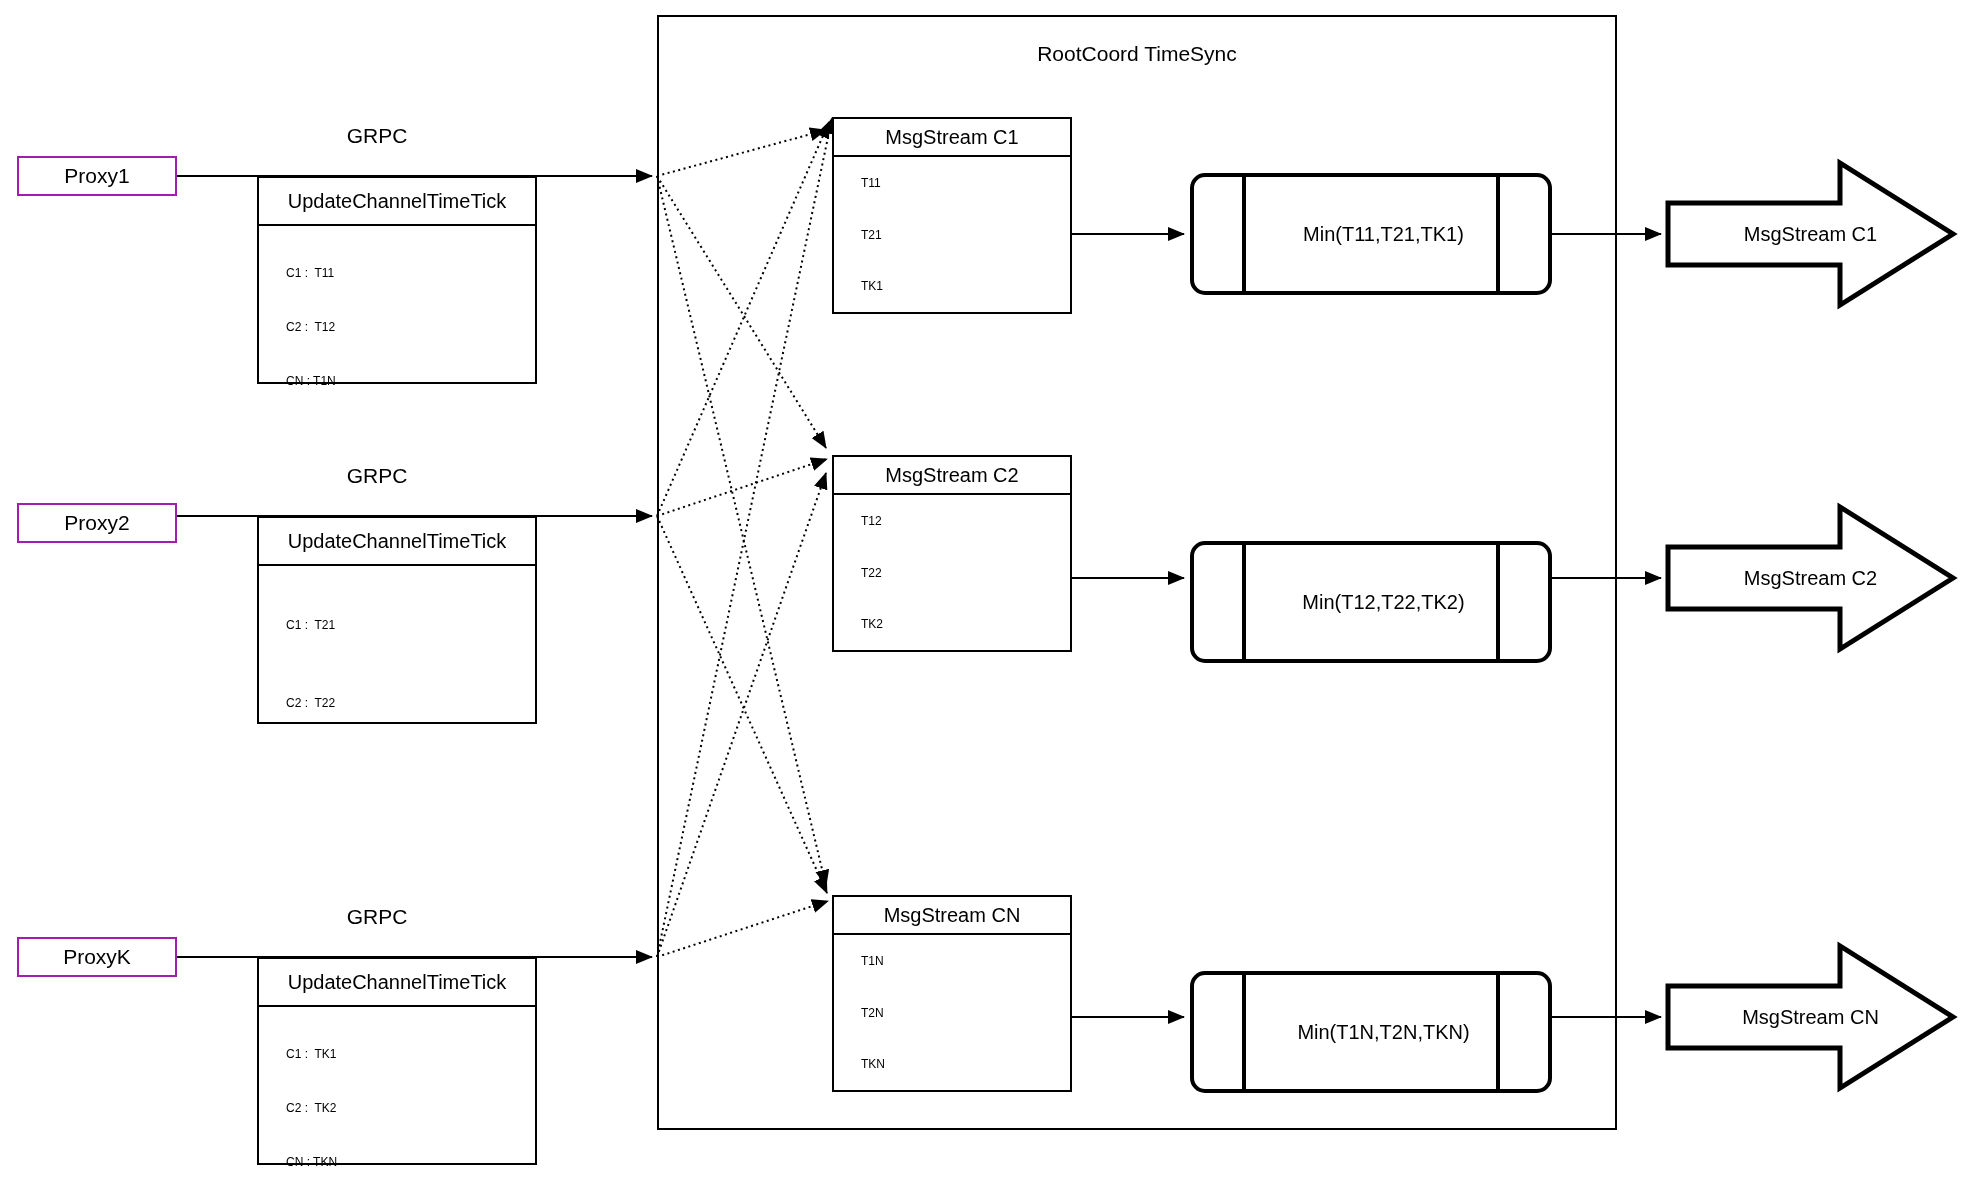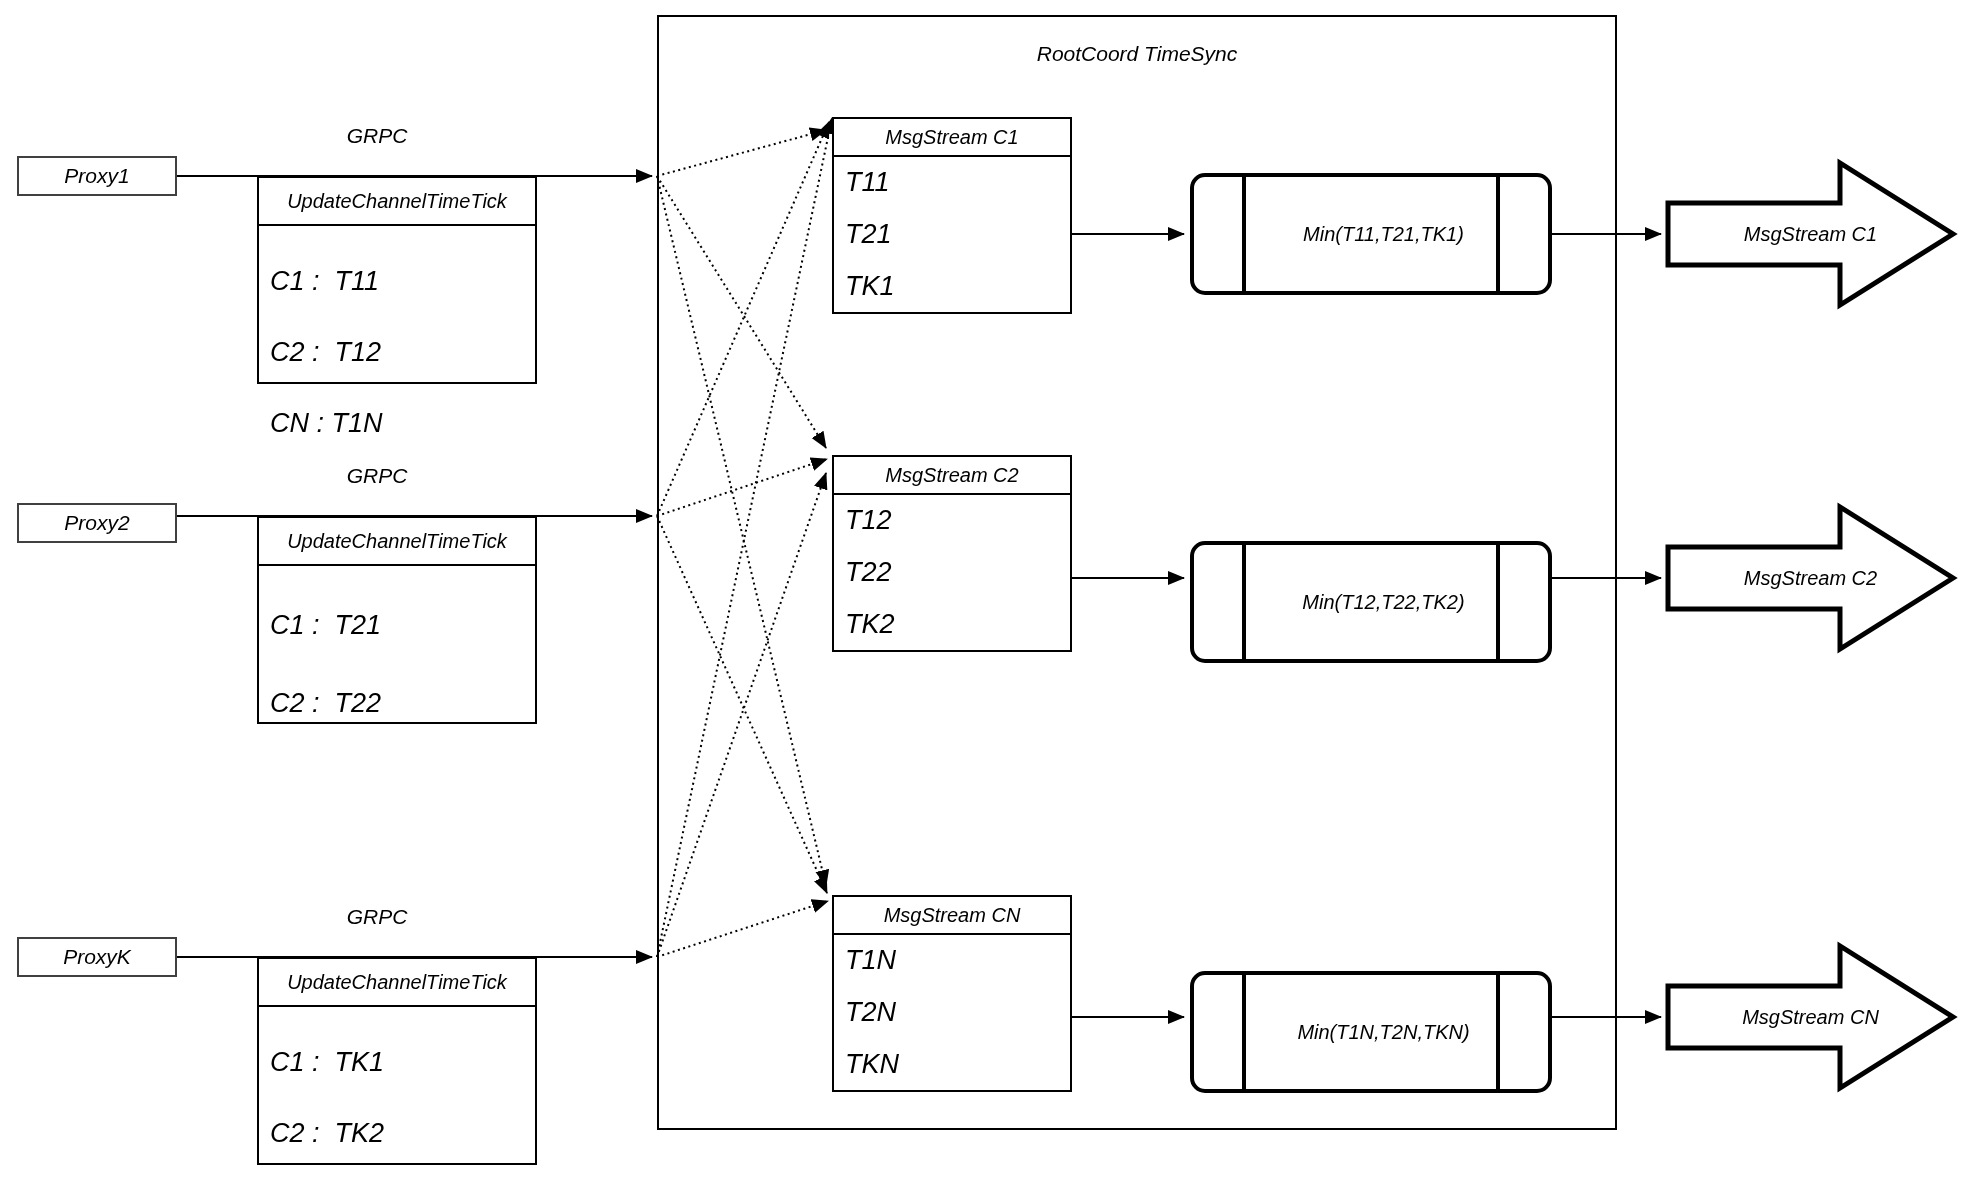--- a/index.html
+++ b/index.html
@@ -3,39 +3,38 @@
 <meta charset="utf-8">
 <style>
   html, body { margin:0; padding:0; background:#ffffff; }
   .canvas {
     position:relative;
     width:1969px; height:1183px;
     background:#ffffff;
     font-family:"Liberation Sans", sans-serif;
     color:#000;
     overflow:hidden;
-    font-style:italic;
   }
   .abs { position:absolute; }
   svg.wires { position:absolute; left:0; top:0; width:1969px; height:1183px; }
 
   .rootcoord {
     left:657px; top:15px; width:960px; height:1115px;
     border:2px solid #000; box-sizing:border-box;
     background:transparent;
   }
   .rc-title {
     left:657px; top:40px; width:960px; height:28px;
     display:flex; align-items:center; justify-content:center;
     font-size:21px;
   }
 
   .proxy {
     width:160px; height:40px; box-sizing:border-box;
-    border:2px solid #404040; background:#fff;
+    border:2px solid #a21caf; background:#fff;
     display:flex; align-items:center; justify-content:center;
     font-size:21px;
   }
   .grpc {
     width:240px; height:26px;
     display:flex; align-items:center; justify-content:center;
     font-size:21px;
   }
 
   .utable, .mtable {
@@ -46,21 +45,21 @@
   .mtable { width:240px; height:197px; }
   .thead {
     border-bottom:2px solid #000;
     display:flex; align-items:center; justify-content:center;
     font-size:20px; flex:0 0 auto;
   }
   .utable .thead { height:46px; }
   .mtable .thead { height:36px; }
   .trow {
     flex:1 1 0; display:flex; align-items:center;
-    padding-left:11px; font-size:27px; white-space:pre;
+    padding-left:27px; font-size:12px; white-space:pre;
   }
 
   .minbox {
     width:362px; height:122px; box-sizing:border-box;
     border:4px solid #000; border-radius:15px; background:#fff;
     display:flex; align-items:center; justify-content:center;
     font-size:20px; position:absolute;padding-left:25px;
   }
   .minbar { position:absolute; top:0; bottom:0; width:4px; background:#000; }
   .minbar.l { left:48px; }

